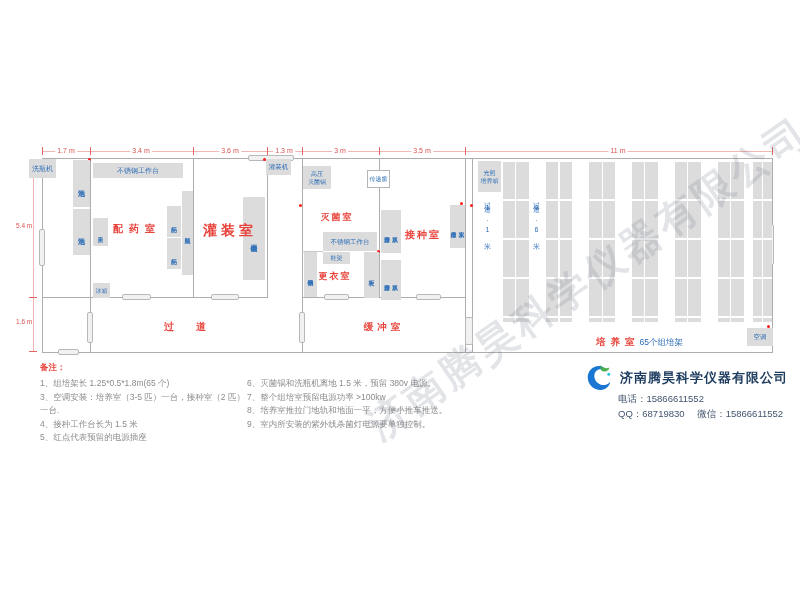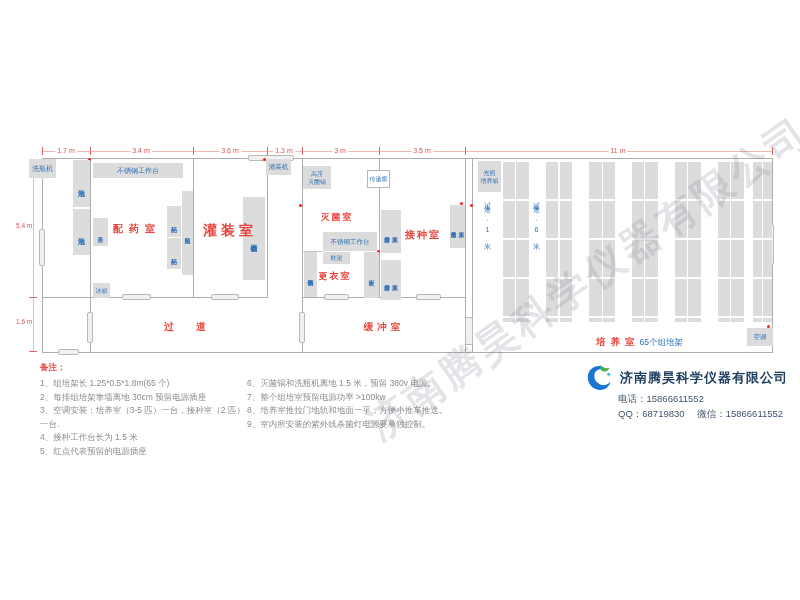--- a/index.html
+++ b/index.html
@@ -212,21 +212,20 @@
   <div class="room" style="left:140px;top:320px;width:90px;font-size:10px;letter-spacing:22px;text-indent:22px;">过道</div>
   <div class="room" style="left:353px;top:321px;width:62px;font-size:9.5px;letter-spacing:4px;">缓冲室</div>
   <div class="abs" style="left:596px;top:331px;white-space:nowrap;">
     <span style="color:#e8443c;font-weight:bold;font-size:9.5px;letter-spacing:5px;">培养室</span><span style="color:#2e6fb7;font-size:8.5px;">65个组培架</span>
   </div>
 
   <div class="notes">
     <div class="title">备注：</div>
     <div class="ncol" style="left:0;width:205px;">
       <div>1、组培架长 1.25*0.5*1.8m(65 个)</div>
-      <div>2、每排组培架靠墙离地 30cm 预留电源插座</div>
       <div>3、空调安装：培养室（3-5 匹）一台，接种室（2 匹）一台.</div>
       <div>4、接种工作台长为 1.5 米</div>
       <div>5、红点代表预留的电源插座</div>
     </div>
     <div class="ncol" style="left:207px;width:240px;">
       <div>6、灭菌锅和洗瓶机离地 1.5 米，预留 380v 电源。</div>
       <div>7、整个组培室预留电源功率 &gt;100kw</div>
       <div>8、培养室推拉门地轨和地面一平，方便小推车推送。</div>
       <div>9、室内所安装的紫外线杀菌灯电源要单独控制。</div>
     </div>

